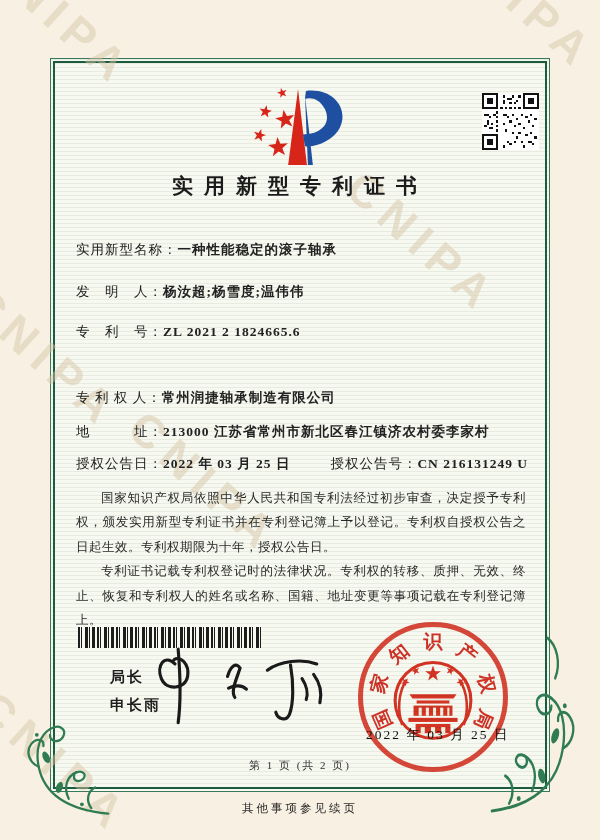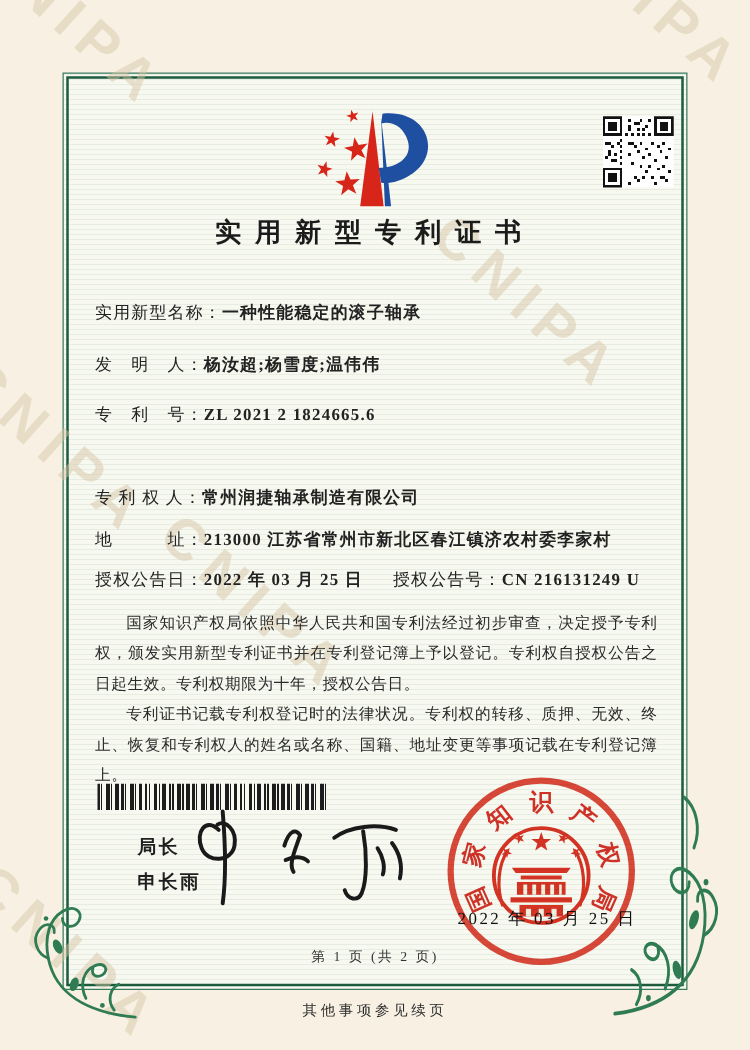--- a/index.html
+++ b/index.html
@@ -21,21 +21,21 @@
 
   
   .certno{position:absolute;left:76px;top:96px;z-index:3;font-size:13px;letter-spacing:3px;color:#2b2b2b;}
   .logo{position:absolute;left:250px;top:85px;width:102px;height:84px;z-index:3;}
   .qr{position:absolute;left:482px;top:93px;width:57px;height:57px;z-index:3;}
   .title{position:absolute;left:0;top:172px;width:100%;text-align:center;z-index:3;
          font-size:21px;font-weight:700;letter-spacing:11px;color:#1b1b1b;}
   .row{position:absolute;left:76px;z-index:3;font-size:13.5px;color:#222;white-space:nowrap;}
   .row .lbl{letter-spacing:1px;}
   .row .val{font-weight:600;letter-spacing:1px;}
-  .row .pair2{margin-left:24px;}
+  .row .pair2{margin-left:40px;}
   .paras{position:absolute;left:76px;top:486px;width:450px;z-index:3;}
   .paras p{margin:0;text-indent:2em;text-align:justify;font-size:12.5px;line-height:1.95;
            color:#2a2a2a;letter-spacing:0.5px;}
   .barcode{position:absolute;left:78px;top:627px;width:183px;height:21px;z-index:3;
     background:repeating-linear-gradient(90deg,#1d1d1d 0 2px,#f7f8ef 2px 3px,#1d1d1d 3px 4px,#f7f8ef 4px 7px,#1d1d1d 7px 10px,#f7f8ef 10px 11px,#1d1d1d 11px 12px,#f7f8ef 12px 14px,#1d1d1d 14px 17px,#f7f8ef 17px 19px);}
   .official{position:absolute;left:90px;z-index:3;font-family:"Liberation Sans","DejaVu Sans",sans-serif;
             font-size:15px;font-weight:600;color:#1f1f1f;letter-spacing:2px;margin-left:20px;}
   .sig{position:absolute;left:138px;top:645px;width:200px;height:84px;z-index:4;}
 
   

